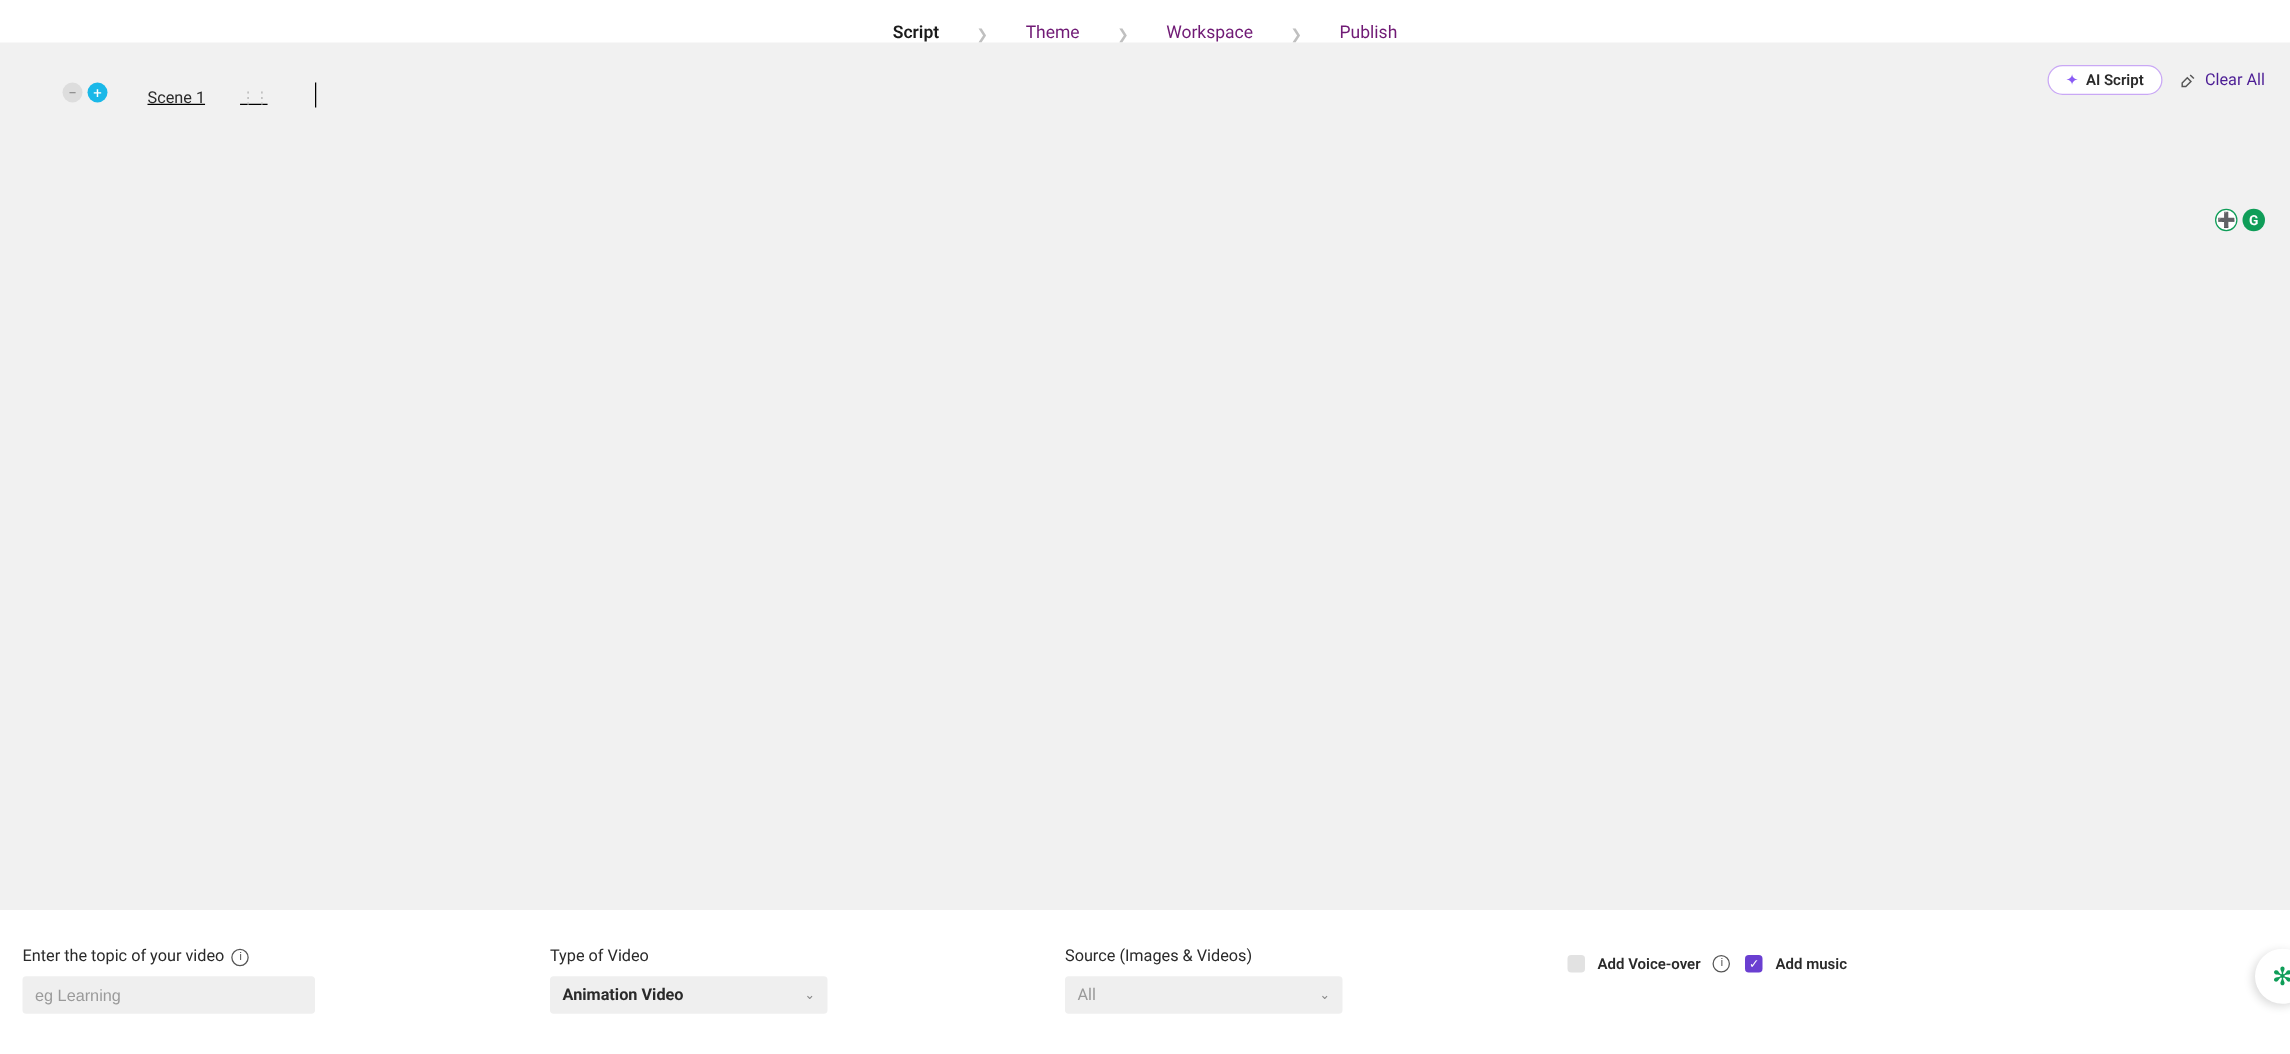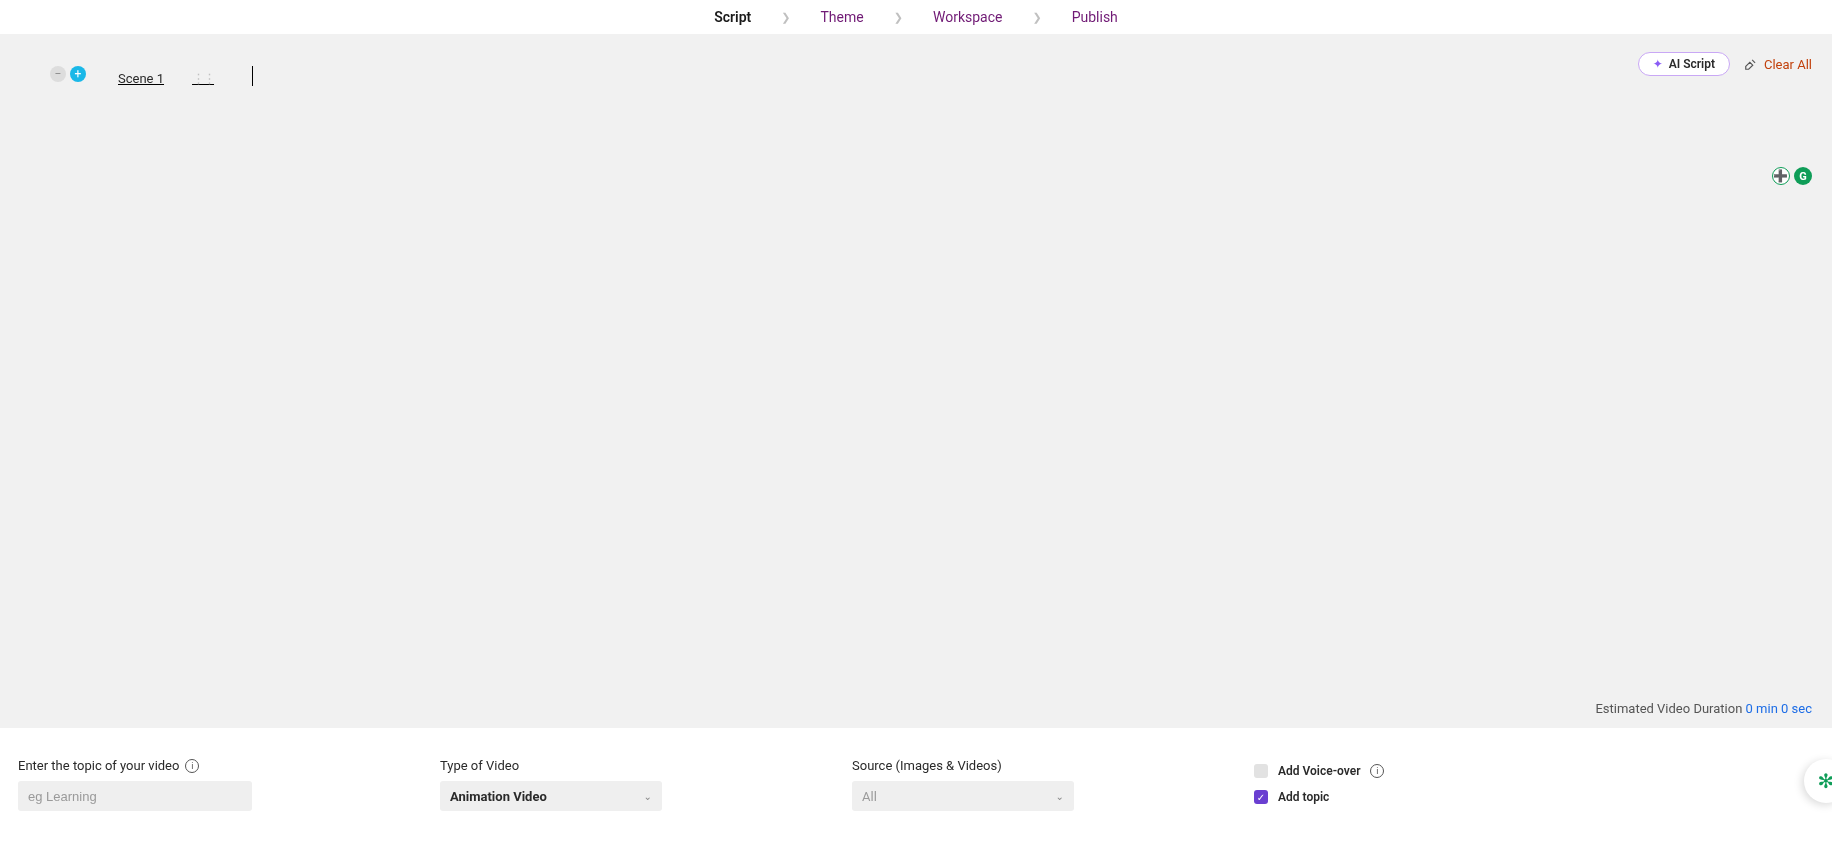--- a/index.html
+++ b/index.html
@@ -1,37 +1,37 @@
 <!DOCTYPE html>
 <html><head>
 <meta charset="utf-8">
 <style>
 * { box-sizing: border-box; margin: 0; padding: 0; }
 body { font-family: -apple-system, BlinkMacSystemFont, "Segoe UI", Roboto, sans-serif; background: #fff; width: 1832px; height: 843px; overflow: hidden; position: relative; }
 
-.header-steps { height: 34px; display: flex; align-items: center; justify-content: center; gap: 30px; background: #fff; }
+.header-steps { height: 34px; display: flex; align-items: flex-end; justify-content: center; gap: 30px; background: #fff; }
 .step { color: #701a75; font-size: 14px; }
 .step.active { color: #1a1a1a; font-weight: 600; }
 .chev { color: #c0c0c0; font-size: 11px; }
 
 .main-area { background: #f1f1f1; padding: 18px 0 12px 0; height: calc(100% - 34px - 115px); display:flex; flex-direction:column; }
 
 .info-banner { margin: 0 80px 16px 80px; background: #afe5f5; border-radius: 22px; height: 42px; display: flex; align-items: center; padding: 0 18px; position: relative; }
 .info-icon-circle { width: 18px; height: 18px; border: 2px solid #0ea5d9; border-radius: 50%; display: flex; align-items: center; justify-content: center; margin-right: 18px; }
 .info-icon-circle::after { content:"i"; font-size: 11px; color:#0ea5d9; font-weight:600; }
 .info-text { font-size: 13px; color: #2a2a2a; }
 .info-close { position: absolute; right: 12px; width: 16px; height:16px; background:#8cbfcc; border-radius:50%; display:flex; align-items:center; justify-content:center; color:#fff; font-size:9px; cursor:pointer; }
 
 .actions-row { display:flex; justify-content:flex-end; align-items:center; padding: 0 20px 6px 20px; gap: 14px; }
 .ai-script-btn { border: 1.5px solid #c9a8f5; background:#fff; border-radius: 16px; height: 24px; padding: 0 14px; display:flex; align-items:center; gap:6px; cursor:pointer; }
 .ai-sparkle { color:#8a5cf5; font-size:12px; }
 .ai-script-text { font-size: 12px; font-weight:600; color:#2a2a2a; }
 .clear-all-wrap { display:flex; align-items:center; gap:6px; cursor:pointer;}
 .eraser-icon { width:14px; height:14px; color:#555;}
-.clear-all-text { font-size: 13px; color:#c2410c; }
+.clear-all-text { font-size: 13px; color:#4c1d95; }
 
 .scene-row { display:flex; align-items:flex-start; padding-left: 50px; gap: 6px; margin-top:-18px;}
 .scene-btns { display:flex; align-items:center; gap:4px; margin-top:2px;}
 .scene-minus, .scene-plus { width:16px; height:16px; border-radius:50%; display:flex; align-items:center; justify-content:center; font-size:12px; cursor:pointer;}
 .scene-minus { background:#ddd; color:#888; }
 .scene-plus { background:#1ab8e8; color:#fff; }
 .scene-label-wrap { display:flex; align-items:flex-end; margin-left: 26px; gap: 28px; text-decoration: underline;}
 .scene-label { font-size: 13px; color:#2a2a2a; }
 .drag-handle { color:#c0c0c0; font-size: 13px; cursor:grab; letter-spacing:-2px; }
 .cursor-line { width:1px; height:20px; background:#000; margin-left:10px; margin-top:2px;}
@@ -51,21 +51,21 @@
 .field-group.source { margin-left: 190px; width: 222px;}
 .field-label { font-size:13px; color:#2a2a2a; display:flex; align-items:flex-end; gap:6px;}
 .qmark { width:14px; height:14px; border: 1.2px solid #555; border-radius:50%; font-size:9px; display:flex; align-items:center; justify-content:center; color:#555;}
 .field-input, .field-select { height:30px; background:#efefef; border:none; border-radius:3px; padding: 0 10px; font-size:13px; color:#333; display:flex; align-items:center; justify-content:space-between; cursor:pointer;}
 .field-input { outline:none; }
 .field-input::placeholder { color:#9a9a9a; }
 .sel-arrow { color:#888; font-size:10px; }
 .sel-val.bold { font-weight:700; color:#2a2a2a;}
 .sel-val.grey { color:#9a9a9a; }
 
-.check-col { margin-left: 180px; display:flex; flex-direction:column; gap:12px; margin-top:6px;}
+.check-col { margin-left: 180px; display:flex; gap:12px; margin-top:6px;}
 .check-row { display:flex; align-items:center; gap:10px; font-size:12px; color:#2a2a2a; cursor:pointer;}
 .cbox { width:14px; height:14px; border-radius:3px; display:flex; align-items:center; justify-content:center;}
 .cbox.empty { background:#e2e2e2; }
 .cbox.checked { background:#6a3fd1; color:#fff; font-size:10px;}
 .check-row .cname { font-weight:600; }
 
 .next-btn { position:absolute; right:0; top:0; height:115px; width: 180px; background: linear-gradient(135deg, #7de3a4 0%, #4dd5c4 100%); color:#fff; font-size:22px; display:flex; align-items:center; justify-content:center; cursor:pointer; border:none;}
 
 .float-circle { position:absolute; right:0; top: 50%; transform:translateY(-50%); width:44px; height:44px; background:#fff; border-radius:50%; box-shadow:-2px 2px 8px rgba(0,0,0,0.15); display:flex; align-items:center; justify-content:center; cursor:pointer; z-index:5; right:-22px;}
 .float-circle.bottom-area { bottom: 40px; top:auto; transform:none; right:-16px;}
@@ -111,23 +111,20 @@
       <span class="drag-handle">⋮⋮</span>
       <span class="cursor-line"></span>
     </div>
   </div>
 
   <div class="floating-badges">
     <span class="badge-plus">➕</span>
     <span class="badge-g">G</span>
   </div>
 
-  <div class="duration-row">
-    <span>Estimated Video Duration </span><span class="duration-val">0 min 0 sec</span>
-  </div>
 </div>
 
 <div class="bottom-bar">
 
   <div class="field-group topic">
     <span class="field-label">
       <span>Enter the topic of your video</span>
       <span class="qmark">i</span>
     </span>
     <input class="field-input" placeholder="eg Learning" style="">
@@ -150,21 +147,21 @@
   </div>
 
   <div class="check-col">
     <div class="check-row">
       <span class="cbox empty"></span>
       <span class="cname">Add Voice-over</span>
       <span class="qmark">i</span>
     </div>
     <div class="check-row">
       <span class="cbox checked">✓</span>
-      <span class="cname">Add topic</span>
+      <span class="cname">Add music</span>
     </div>
   </div>
 
 
   <div class="float-circle bottom-area">
     <span class="spin-icon">✻</span>
   </div>
 </div>
 
 </body></html>

